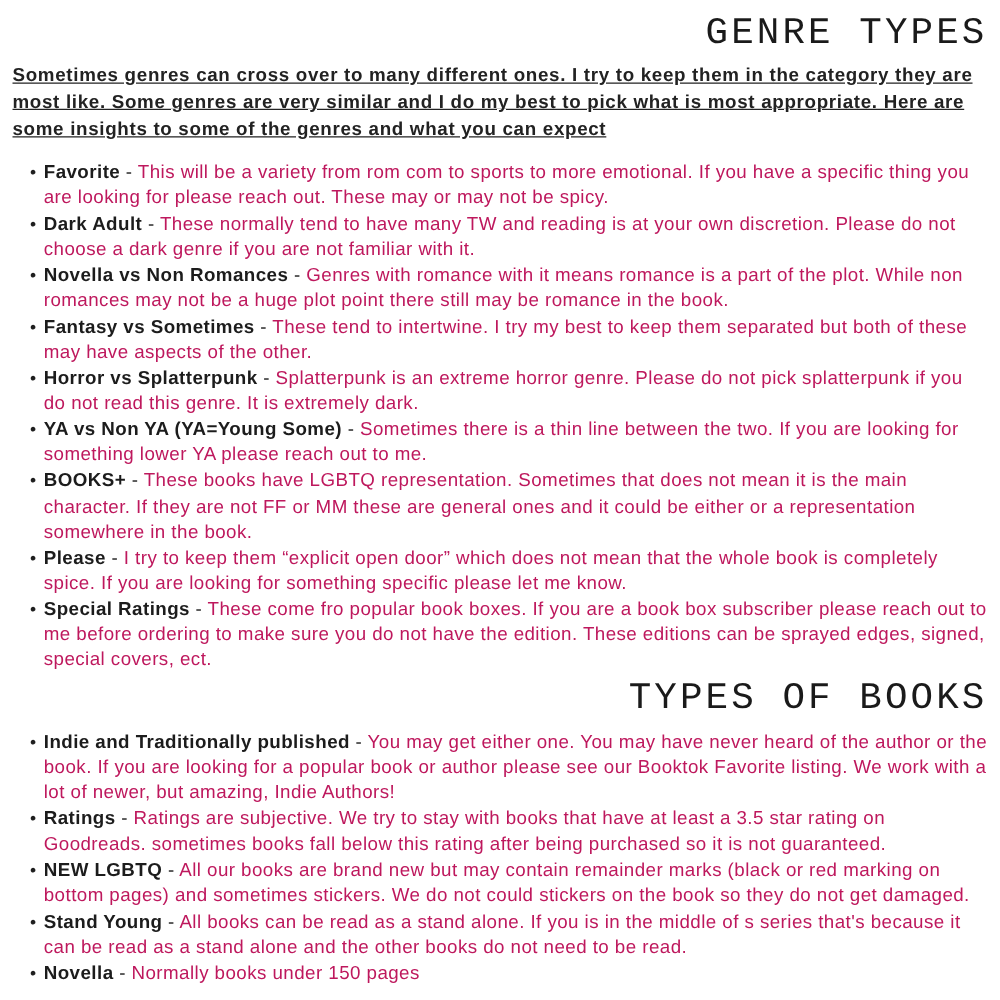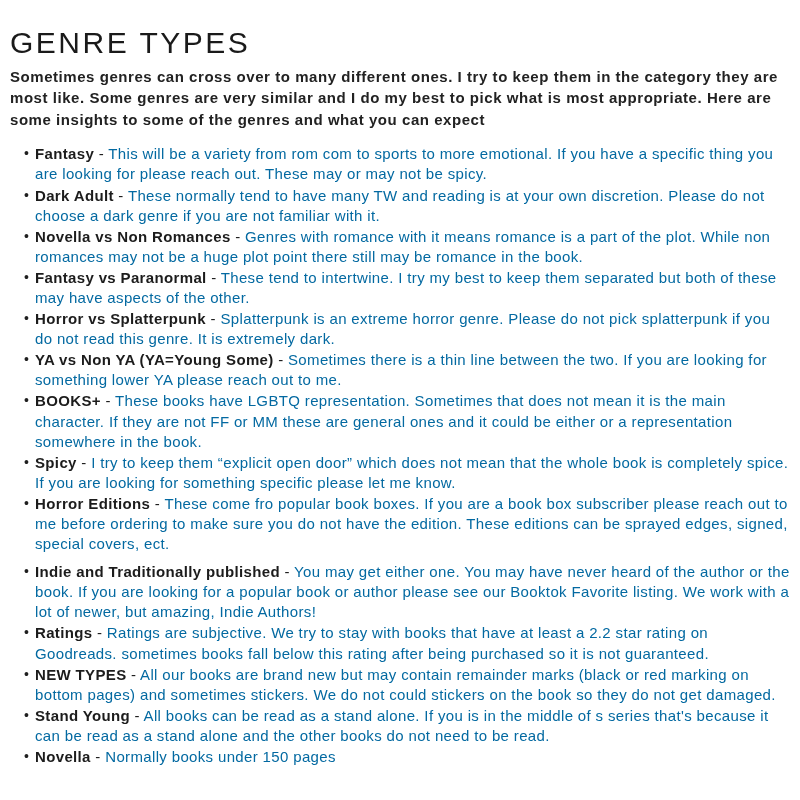--- a/index.html
+++ b/index.html
@@ -15,39 +15,40 @@
     font-family: "Liberation Sans", sans-serif;
     -webkit-font-smoothing: antialiased;
   }
   .page {
     box-sizing: border-box;
     width: 800px;
     height: 800px;
     padding: 6px 10px 0 10px;
   }
   .section-title {
-    font-family: Liberation Sans, sans-serif;
+    font-family: Liberation Mono, monospace;
     font-weight: normal;
     font-size: 30px;
     letter-spacing: 2.5px;
-    text-align: left;
-    margin: 20px 0 6px 0;
+    text-align: right;
+    margin: 4px 0 6px 0;
     color: #1a1a1a;
   }
   .section-title.second {
     margin-top: 4px;
     margin-bottom: 4px;
   }
   .intro {
     font-weight: bold;
     font-size: 15px;
     line-height: 1.43;
     letter-spacing: 0.55px;
     margin: 6px 0 0 0;
     color: #222222;
+    text-decoration: underline;
   }
   ul.term-list {
     list-style: none;
     margin: 14px 0 0 0;
     padding: 0 0 0 14px;
     font-size: 15px;
     line-height: 1.34;
     letter-spacing: 0.35px;
   }
   ul.term-list.second {
@@ -65,46 +66,47 @@
     font-size: 14px;
   }
   .term {
     font-weight: bold;
     color: #1c1c1c;
   }
   .sep {
     white-space: pre;
   }
   .desc {
-    color: #0369a1;
+    color: #be185d;
   }
 </style>
 </head>
 <body>
 
 <div class="page">
 
   <h1 class="section-title">GENRE TYPES</h1>
 
   <p class="intro">Sometimes genres can cross over to many different ones. I try to keep them in the category they are most like. Some genres are very similar and I do my best to pick what is most appropriate. Here are some insights to some of the genres and what you can expect</p>
 
   <ul class="term-list">
-    <li><span class="bullet">•</span><span class="term">Fantasy</span><span class="sep"> - </span><span class="desc">This will be a variety from rom com to sports to more emotional. If you have a specific thing you are looking for please reach out. These may or may not be spicy.</span></li>
+    <li><span class="bullet">•</span><span class="term">Favorite</span><span class="sep"> - </span><span class="desc">This will be a variety from rom com to sports to more emotional. If you have a specific thing you are looking for please reach out. These may or may not be spicy.</span></li>
     <li><span class="bullet">•</span><span class="term">Dark Adult</span><span class="sep"> - </span><span class="desc">These normally tend to have many TW and reading is at your own discretion. Please do not choose a dark genre if you are not familiar with it.</span></li>
     <li><span class="bullet">•</span><span class="term">Novella vs Non Romances</span><span class="sep"> - </span><span class="desc">Genres with romance with it means romance is a part of the plot. While non romances may not be a huge plot point there still may be romance in the book.</span></li>
-    <li><span class="bullet">•</span><span class="term">Fantasy vs Paranormal</span><span class="sep"> - </span><span class="desc">These tend to intertwine. I try my best to keep them separated but both of these may have aspects of the other.</span></li>
+    <li><span class="bullet">•</span><span class="term">Fantasy vs Sometimes</span><span class="sep"> - </span><span class="desc">These tend to intertwine. I try my best to keep them separated but both of these may have aspects of the other.</span></li>
     <li><span class="bullet">•</span><span class="term">Horror vs Splatterpunk</span><span class="sep"> - </span><span class="desc">Splatterpunk is an extreme horror genre. Please do not pick splatterpunk if you do not read this genre. It is extremely dark.</span></li>
     <li><span class="bullet">•</span><span class="term">YA vs Non YA (YA=Young Some)</span><span class="sep"> - </span><span class="desc">Sometimes there is a thin line between the two. If you are looking for something lower YA please reach out to me.</span></li>
     <li><span class="bullet">•</span><span class="term">BOOKS+</span><span class="sep"> - </span><span class="desc">These books have LGBTQ representation. Sometimes that does not mean it is the main character. If they are not FF or MM these are general ones and it could be either or a representation somewhere in the book.</span></li>
-    <li><span class="bullet">•</span><span class="term">Spicy</span><span class="sep"> - </span><span class="desc">I try to keep them “explicit open door” which does not mean that the whole book is completely spice. If you are looking for something specific please let me know.</span></li>
-    <li><span class="bullet">•</span><span class="term">Horror Editions</span><span class="sep"> - </span><span class="desc">These come fro popular book boxes. If you are a book box subscriber please reach out to me before ordering to make sure you do not have the edition. These editions can be sprayed edges, signed, special covers, ect.</span></li>
+    <li><span class="bullet">•</span><span class="term">Please</span><span class="sep"> - </span><span class="desc">I try to keep them “explicit open door” which does not mean that the whole book is completely spice. If you are looking for something specific please let me know.</span></li>
+    <li><span class="bullet">•</span><span class="term">Special Ratings</span><span class="sep"> - </span><span class="desc">These come fro popular book boxes. If you are a book box subscriber please reach out to me before ordering to make sure you do not have the edition. These editions can be sprayed edges, signed, special covers, ect.</span></li>
   </ul>
 
+  <h1 class="section-title second">TYPES OF BOOKS</h1>
 
   <ul class="term-list second">
     <li><span class="bullet">•</span><span class="term">Indie and Traditionally published</span><span class="sep"> - </span><span class="desc">You may get either one. You may have never heard of the author or the book. If you are looking for a popular book or author please see our Booktok Favorite listing. We work with a lot of newer, but amazing, Indie Authors!</span></li>
-    <li><span class="bullet">•</span><span class="term">Ratings</span><span class="sep"> - </span><span class="desc">Ratings are subjective. We try to stay with books that have at least a 2.2 star rating on Goodreads. sometimes books fall below this rating after being purchased so it is not guaranteed.</span></li>
-    <li><span class="bullet">•</span><span class="term">NEW TYPES</span><span class="sep"> - </span><span class="desc">All our books are brand new but may contain remainder marks (black or red marking on bottom pages) and sometimes stickers. We do not could stickers on the book so they do not get damaged.</span></li>
+    <li><span class="bullet">•</span><span class="term">Ratings</span><span class="sep"> - </span><span class="desc">Ratings are subjective. We try to stay with books that have at least a 3.5 star rating on Goodreads. sometimes books fall below this rating after being purchased so it is not guaranteed.</span></li>
+    <li><span class="bullet">•</span><span class="term">NEW LGBTQ</span><span class="sep"> - </span><span class="desc">All our books are brand new but may contain remainder marks (black or red marking on bottom pages) and sometimes stickers. We do not could stickers on the book so they do not get damaged.</span></li>
     <li><span class="bullet">•</span><span class="term">Stand Young</span><span class="sep"> - </span><span class="desc">All books can be read as a stand alone. If you is in the middle of s series that's because it can be read as a stand alone and the other books do not need to be read.</span></li>
     <li><span class="bullet">•</span><span class="term">Novella</span><span class="sep"> - </span><span class="desc">Normally books under 150 pages</span></li>
   </ul>
 
 </div>
 
 </body></html>

